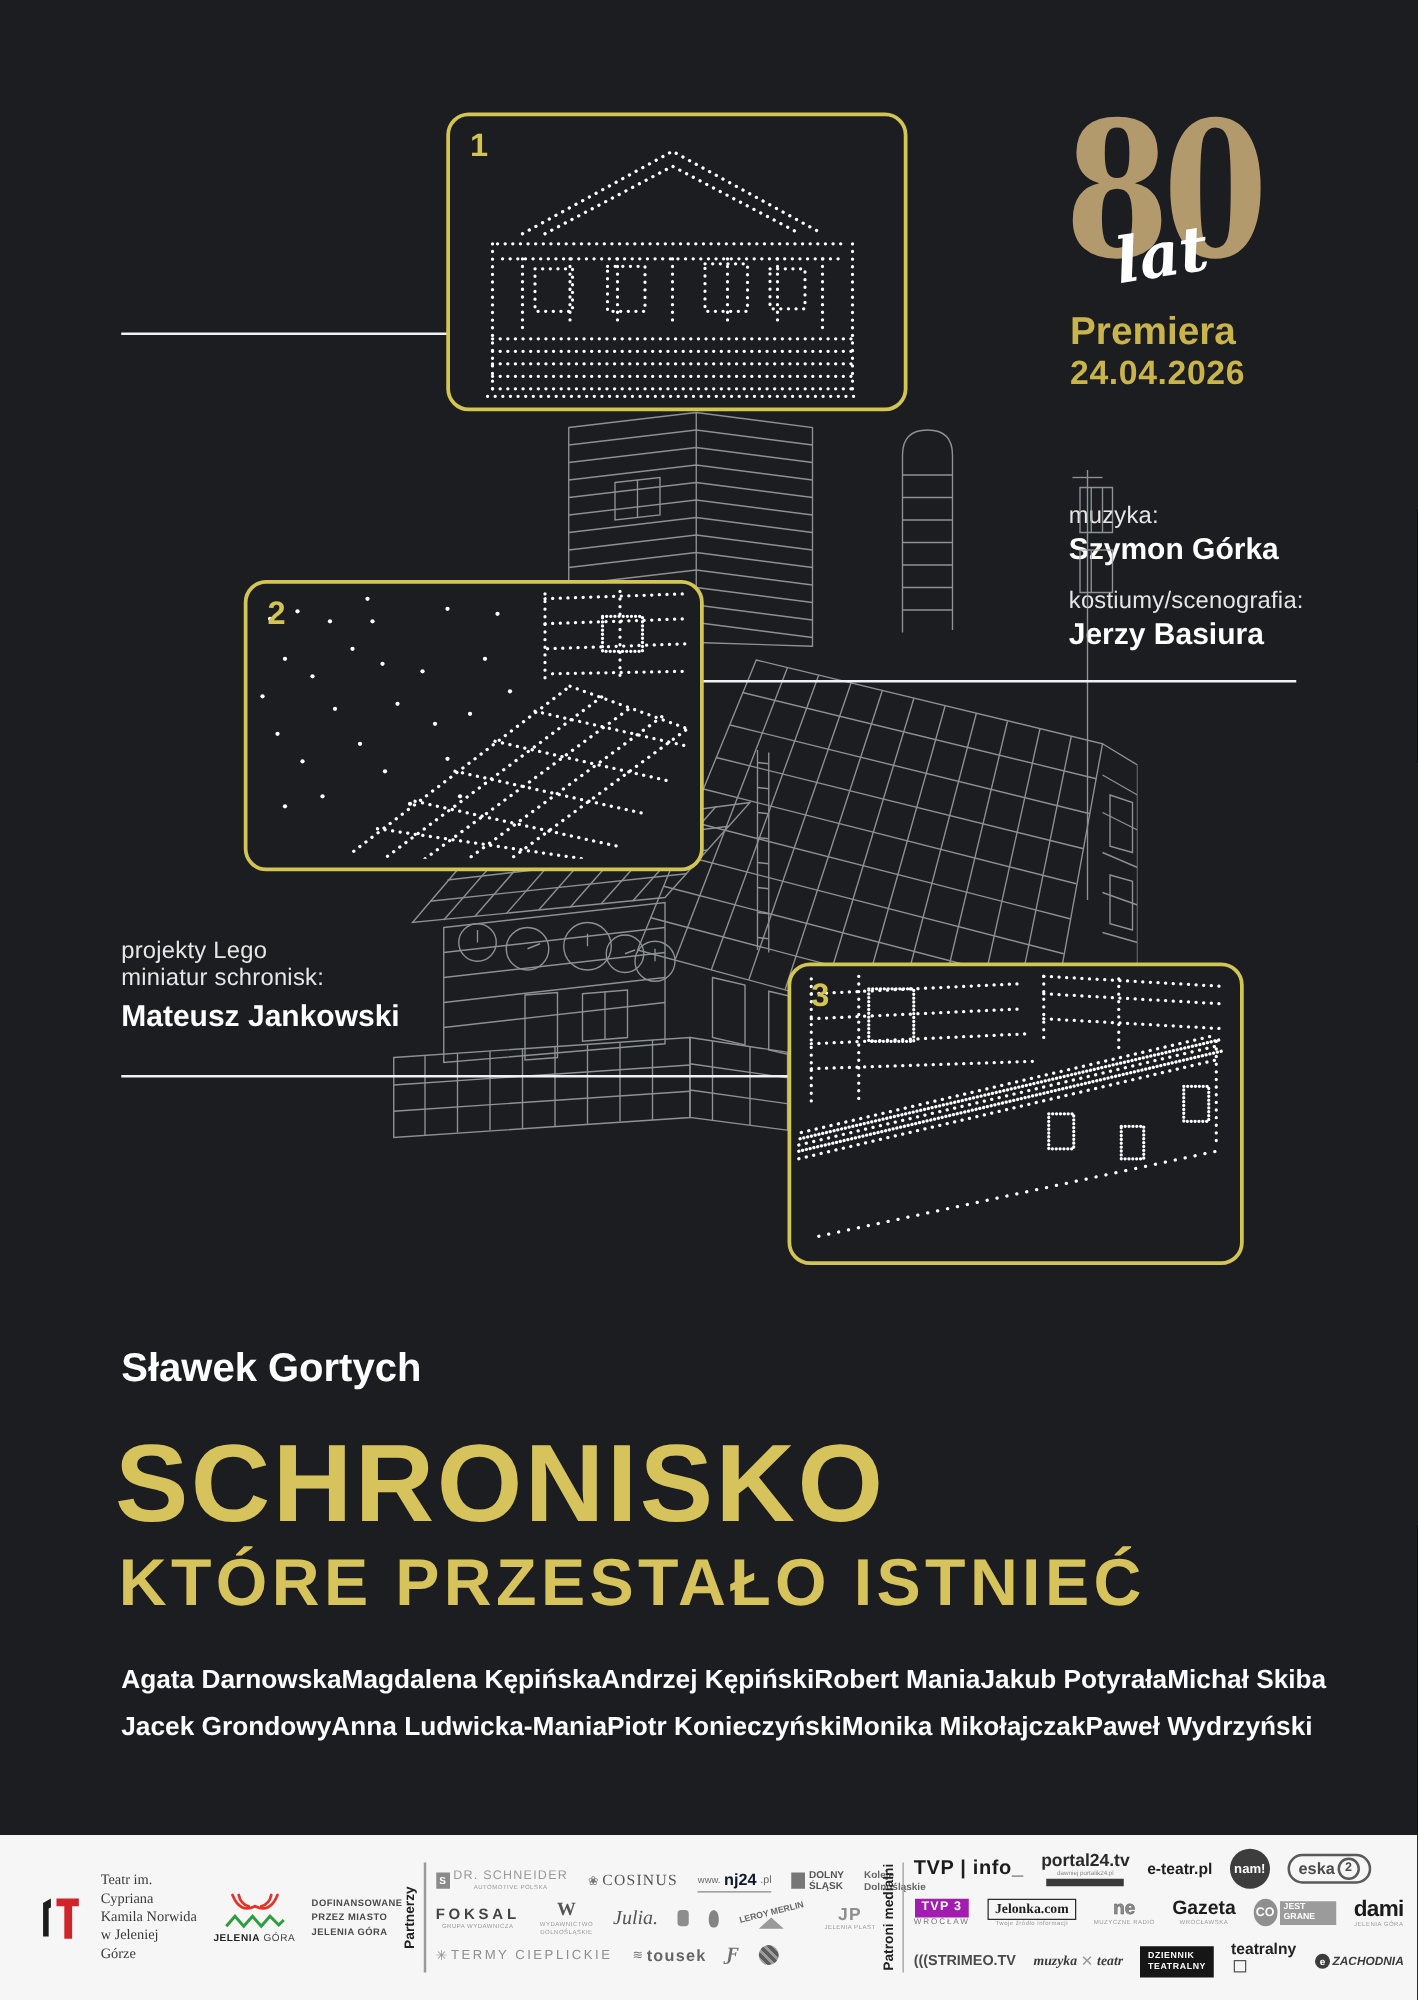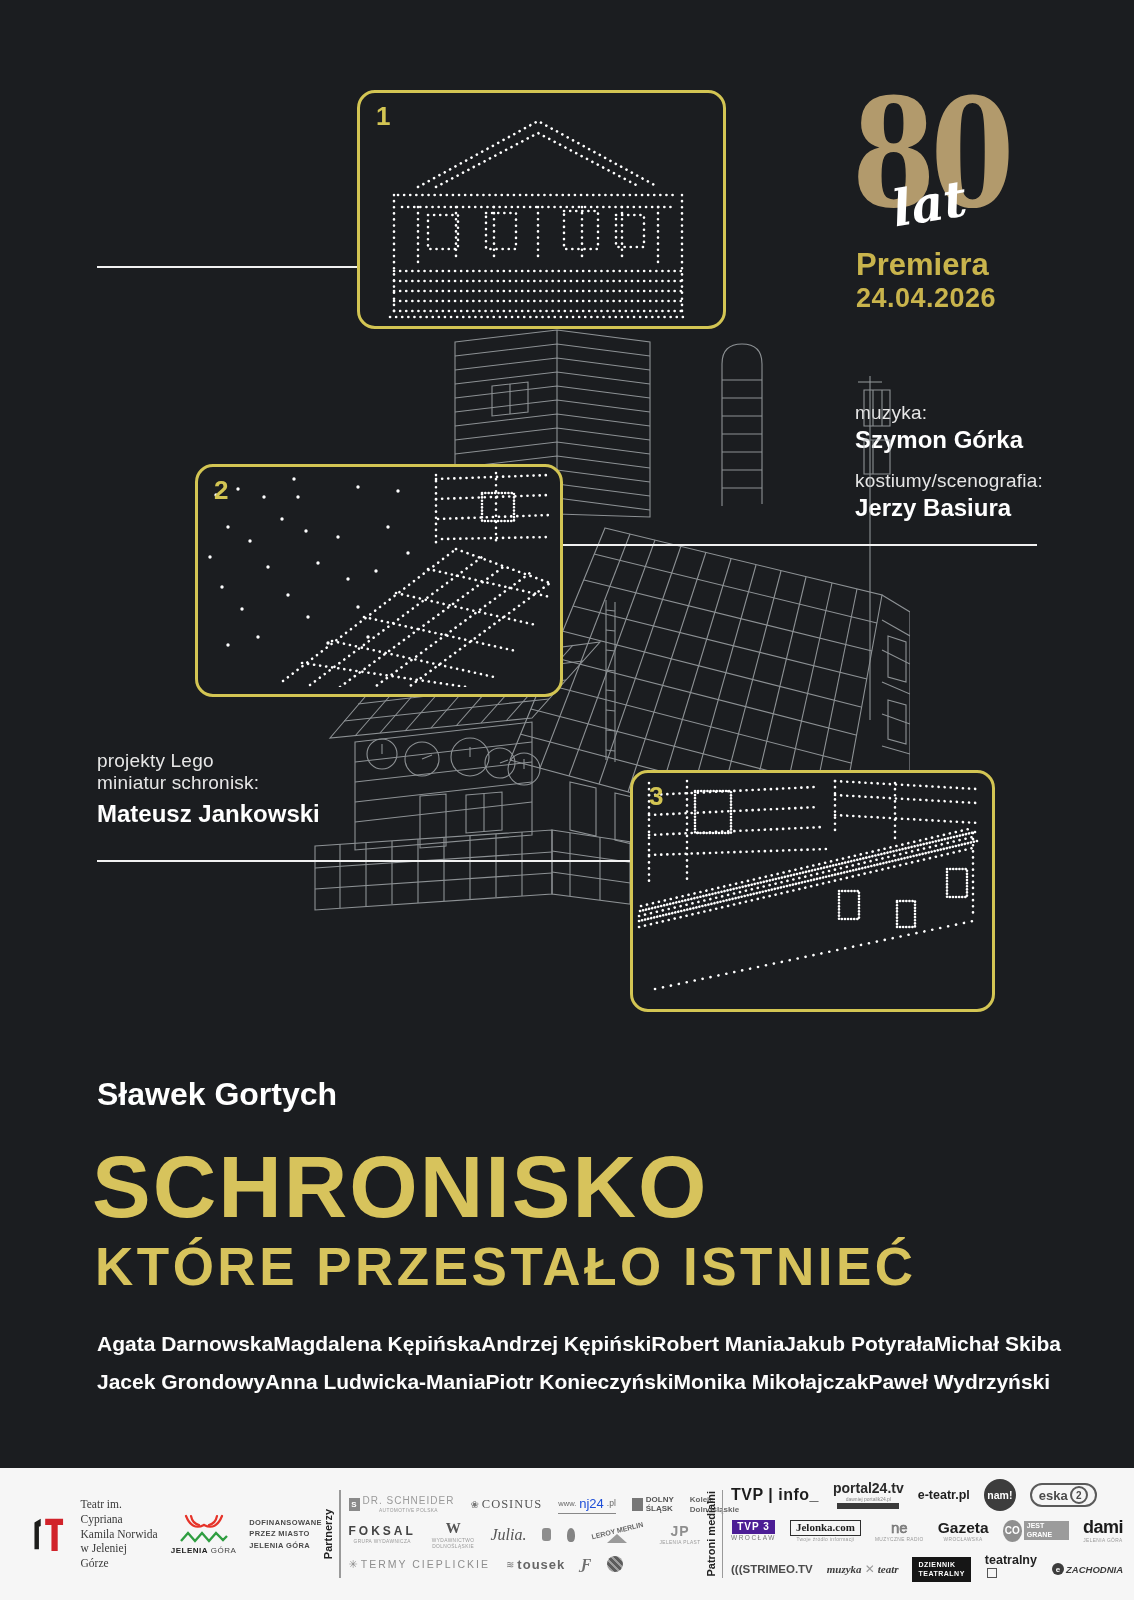--- a/index.html
+++ b/index.html
@@ -50,21 +50,21 @@
   .media{width:392px;margin-left:8px;}
   .partners .lrow{gap:16px;} .media .lrow{gap:14px;}
   .lg{display:inline-flex;flex-direction:column;align-items:center;line-height:1.05;flex:none;}
   .lgrow{display:inline-flex;align-items:center;gap:3px;flex:none;}
   .gsub{font-size:4.8px;color:#999;letter-spacing:.4px;margin-top:1px;}
   
   .drsq{width:11px;height:13px;background:#8a8a8a;color:#fff;font-size:8px;font-weight:bold;display:flex;align-items:center;justify-content:center;}
   .drtxt{font-size:10px;color:#9a9a9a;letter-spacing:1px;}
   .cosinus{font-family:"Liberation Serif",serif;font-size:12.5px;color:#555;letter-spacing:1px;}
   .flower{font-size:10px;color:#777;}
-  .nj .a{font-size:7.5px;color:#666;} .nj .b{font-size:13px;font-weight:400;color:#1d4ed8;} .nj .c{font-size:8.5px;color:#666;}
+  .nj .a{font-size:7.5px;color:#666;} .nj .b{font-size:13px;font-weight:700;color:#0f172a;} .nj .c{font-size:8.5px;color:#666;}
   .nj{border-bottom:1px solid #888;padding-bottom:2px;}
   .crest{width:11px;height:13px;background:#777;}
   .twol{font-size:8px;font-weight:800;color:#555;line-height:1.1;}
   .twol-l{font-size:8px;font-weight:bold;color:#666;line-height:1.15;}
   .foksal{font-size:12px;font-weight:bold;letter-spacing:3px;color:#444;}
   .wyd-w{font-family:"Liberation Serif",serif;font-size:15px;font-weight:bold;color:#555;}
   .julia{font-family:"Liberation Serif",serif;font-style:italic;font-size:16px;color:#555;}
   .blob{width:15px;height:13px;background:#8d8d8d;border-radius:3px;}
   .eagle{width:15px;height:14px;background:#848484;border-radius:50% 50% 40% 40%;}
   .leroytxt{font-size:7px;font-weight:800;color:#666;transform:rotate(-14deg);}
@@ -79,25 +79,25 @@
   
   .tvpinfo{font-size:16px;font-weight:800;color:#1c1c1c;letter-spacing:.5px;}
   .portal{font-size:14px;font-weight:800;color:#2a2a2a;}
   .portal-sub{font-size:5px;color:#888;margin-top:1px;}
   .portal-bar{width:62px;height:6px;background:#3a3a3a;margin-top:1px;}
   .eteatr{font-size:12.5px;font-weight:800;color:#1f1f1f;}
   .namc{width:32px;height:32px;border-radius:50%;background:#3d3d3d;color:#fff;font-size:10.5px;font-weight:800;
         display:flex;align-items:center;justify-content:center;}
   .eska{border:2px solid #5a5a5a;border-radius:13px;padding:1px 7px;font-size:13px;font-weight:800;color:#4a4a4a;display:inline-flex;align-items:center;gap:2px;}
   .eska .two{border:2px solid #5a5a5a;border-radius:50%;width:14px;height:14px;font-size:10px;display:flex;align-items:center;justify-content:center;}
-  .tvp3{background:#4c1d95;color:#fff;font-size:10px;font-weight:800;padding:2px 5px;letter-spacing:1px;}
+  .tvp3{background:#a21caf;color:#fff;font-size:10px;font-weight:800;padding:2px 5px;letter-spacing:1px;}
   .tvp3sub{font-size:6.5px;color:#777;letter-spacing:1.5px;margin-top:1px;}
   .jelonka{border:1.5px solid #2e2e2e;padding:1.5px 5px;font-size:11px;font-weight:800;color:#1e1e1e;
            font-family:"Liberation Serif",serif;}
-  .nz{font-size:15px;font-weight:400;color:#8b8b8b;-webkit-text-stroke:.5px #6a6a6a;}
+  .nz{font-size:15px;font-weight:700;color:#8b8b8b;-webkit-text-stroke:.5px #6a6a6a;}
   .gazeta{font-size:15.5px;font-weight:800;color:#1d1d1d;}
   .cjg{display:inline-flex;align-items:center;gap:2px;}
   .cjg .co{width:22px;height:22px;border-radius:50%;background:#8f8f8f;color:#fff;font-size:10px;font-weight:800;display:flex;align-items:center;justify-content:center;}
   .cjg .rest{font-size:7px;font-weight:800;color:#fff;background:#9b9b9b;padding:1px 3px;line-height:1.2;text-align:left;}
   .dami{font-size:18px;font-weight:800;color:#1b1b1b;letter-spacing:-.5px;}
   .strimeo{font-size:11.5px;font-weight:800;color:#4b4b4b;}
   .ttx{font-family:"Liberation Serif",serif;font-style:italic;font-size:11px;font-weight:bold;color:#3b3b3b;}
   .tx{color:#9a9a9a;font-size:12px;}
   .dziennik{background:#161616;color:#fff;font-size:7px;font-weight:800;line-height:1.3;padding:3px 6px;letter-spacing:.5px;}
   .teatralny{font-size:12.5px;font-weight:bold;color:#222;}

